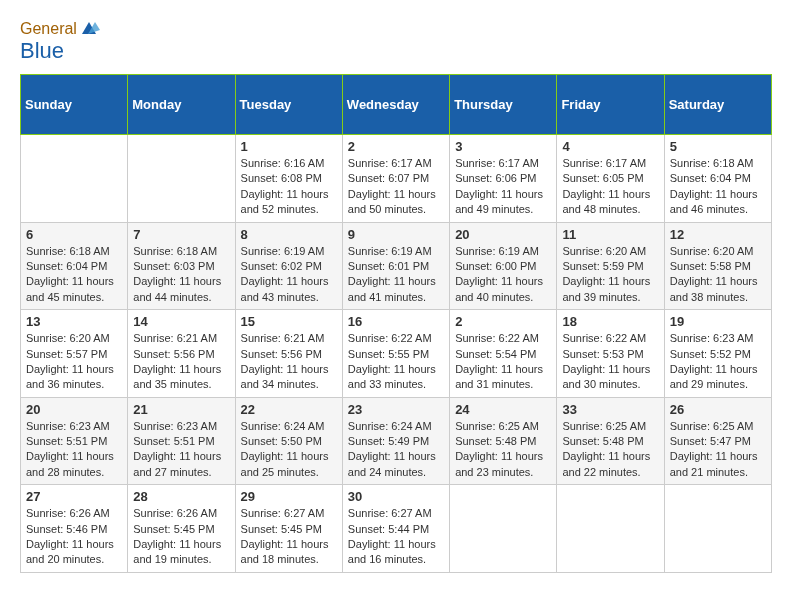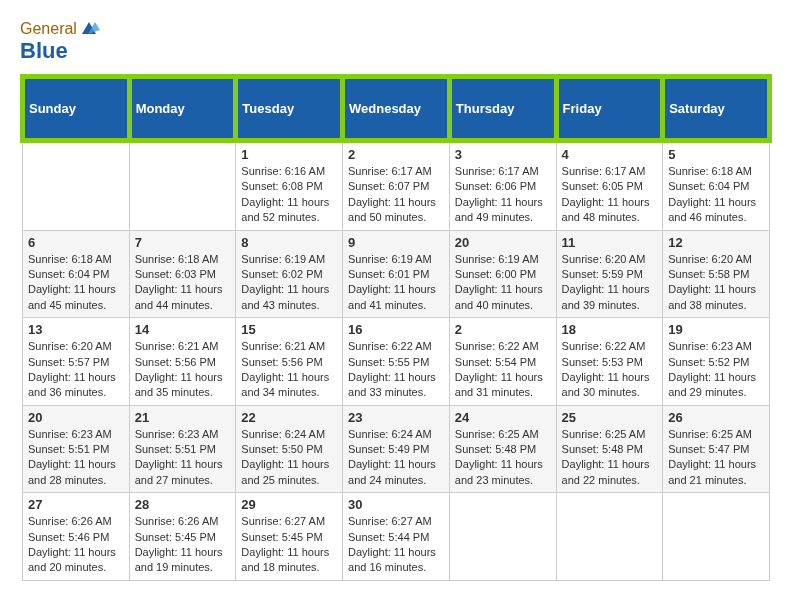--- a/index.html
+++ b/index.html
@@ -39,21 +39,21 @@
       width: 100%;
       border-collapse: collapse;
       border: 1px solid #ccc;
     }
     .calendar th {
       background-color: #1a5fa8;
       color: white;
       padding: 22px 4px;
       text-align: left;
       font-size: 13px;
-      border: 5px solid #84cc16;
+      border: 1px solid #84cc16;
     }
     .calendar td {
       vertical-align: top;
       padding: 4px 5px;
       border: 1px solid #ccc;
       font-size: 11px;
       color: #333;
       min-height: 80px;
       width: 107px;
     }
@@ -79,21 +79,21 @@
 
 <div class="header-area">
   <div class="logo">
     <div style="display:flex; align-items:center;">
       <span class="logo-general">General</span>
       <svg width="22" height="18" viewBox="0 0 22 18" style="margin: 0 1px;">
         <polygon points="4,14 11,2 18,14" fill="#1a5fa8"></polygon>
         <polygon points="10,14 17,2 22,10" fill="#4a9fd4" opacity="0.8"></polygon>
       </svg>
     </div>
-    <span class="logo-blue" style="font-size:22px; font-weight:bold; color:#1a5fa8; margin-left:0;">Blue</span>
+    <span class="logo-blue" style="font-size:22px; font-weight:normal; color:#1a5fa8; margin-left:0;">Blue</span>
   </div>
   <div class="title-area">
   </div>
 </div>
 
 <table class="calendar">
   <thead>
     <tr>
     <th>Sunday</th>
         <th>Monday</th>
@@ -204,21 +204,21 @@
         </td>
         <td>
           <span class="day-num">23</span>
           <div class="cell-content">Sunrise: 6:24 AM<br>Sunset: 5:49 PM<br>Daylight: 11 hours and 24 minutes.</div>
         </td>
         <td>
           <span class="day-num">24</span>
           <div class="cell-content">Sunrise: 6:25 AM<br>Sunset: 5:48 PM<br>Daylight: 11 hours and 23 minutes.</div>
         </td>
         <td>
-          <span class="day-num">25</span>
+          <span class="day-num">33</span>
           <div class="cell-content">Sunrise: 6:25 AM<br>Sunset: 5:48 PM<br>Daylight: 11 hours and 22 minutes.</div>
         </td>
         <td>
           <span class="day-num">26</span>
           <div class="cell-content">Sunrise: 6:25 AM<br>Sunset: 5:47 PM<br>Daylight: 11 hours and 21 minutes.</div>
         </td>
       </tr>
       <tr>
         <td>
           <span class="day-num">27</span>

